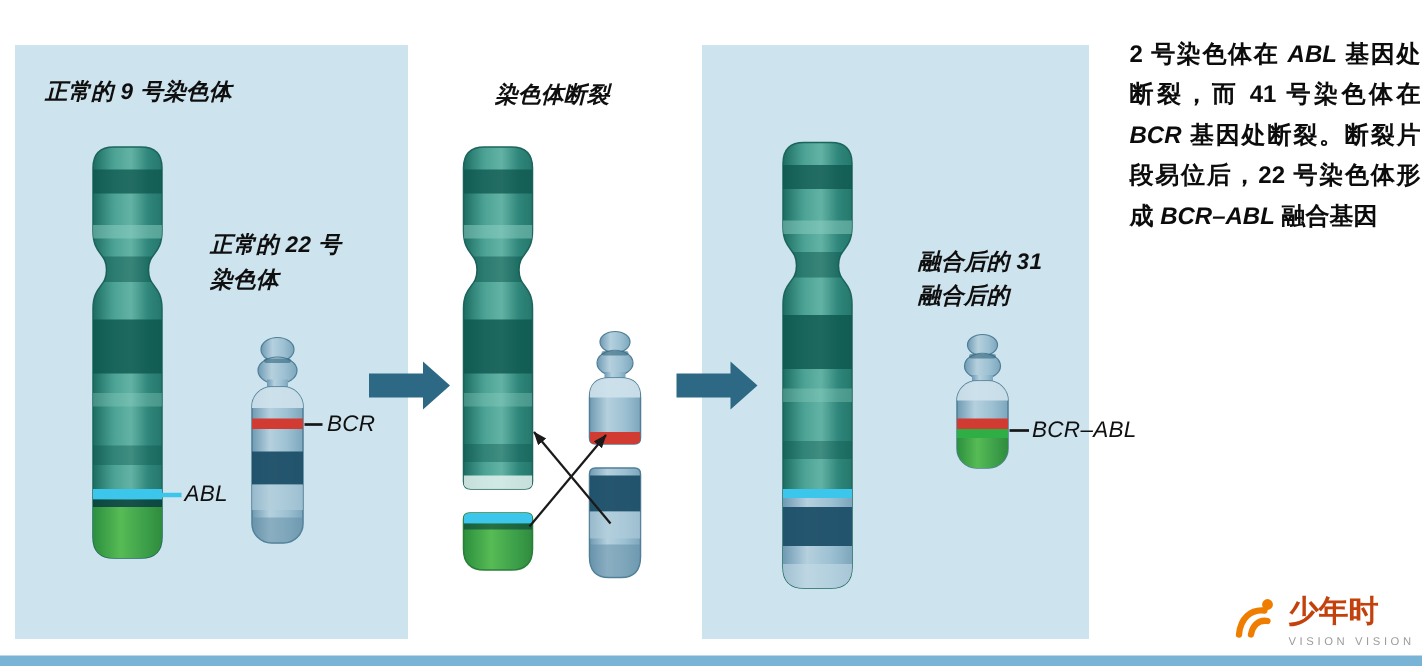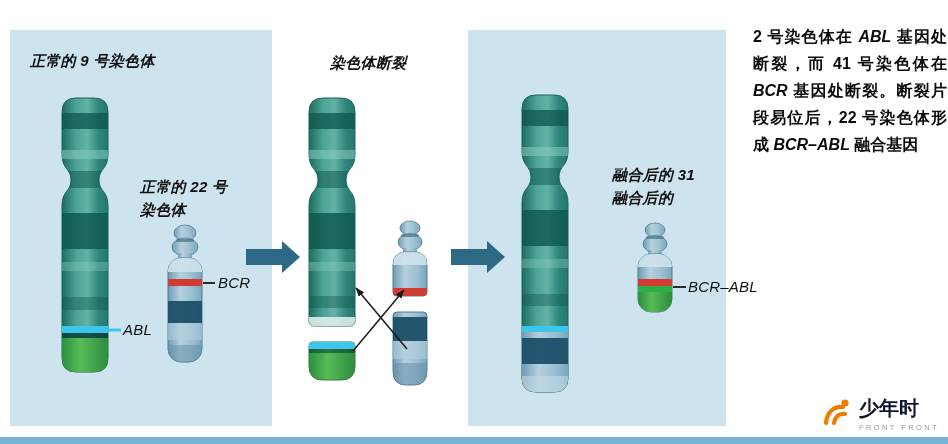--- a/index.html
+++ b/index.html
@@ -9,21 +9,21 @@
   .panel.left{left:10px;width:262px;}
   .panel.right{left:468px;width:258px;}
   .bottom-strip{position:absolute;left:0;top:437px;width:948px;height:7px;background:#79b4d6;}
   svg.overlay{position:absolute;left:0;top:0;}
   .title{position:absolute;font-size:15px;font-weight:700;color:#0f0f0f;letter-spacing:.3px;font-style:italic;}
   .title span{display:block;line-height:1.55;}
   .gene-label{position:absolute;font-size:15px;font-style:italic;color:#101010;letter-spacing:.2px;white-space:nowrap;}
   .desc{position:absolute;left:753px;top:24px;width:194px;font-size:16px;font-weight:700;line-height:1.68;color:#0c0c0c;text-align:justify;}
   .desc i{font-style:italic;}
   .logo{position:absolute;left:822px;top:397px;display:flex;align-items:flex-start;gap:7px;}
-  .logo-title{font-size:20px;font-weight:700;color:#0f172a;line-height:1.1;}
+  .logo-title{font-size:20px;font-weight:700;color:#c2410c;line-height:1.1;}
   .logo-sub{font-size:7.5px;letter-spacing:2.4px;color:#9b9b9b;margin-top:4px;white-space:nowrap;}
 </style>
 </head>
 <body>
 
 <div class="stage">
 
   <div class="panel left"></div>
   <div class="panel right"></div>
   <div class="bottom-strip"></div>
@@ -184,21 +184,21 @@
         <rect x="638" y="279" width="34" height="7" fill="#d23b31"></rect>
         <rect x="638" y="286" width="34" height="6" fill="#2fae46"></rect>
         <rect x="638" y="292" width="34" height="20" fill="url(#gradGreen)"></rect>
       </g>
       <line x1="673" y1="287" x2="686" y2="287" stroke="#161616" stroke-width="1.8"></line>
     </g>
   </svg>
 
   <div class="title" style="left:30px;top:52px;">正常的 9 号染色体</div>
 
-  <div class="title" style="left:140px;top:175px;">
+  <div class="title" style="left:140px;top:152px;">
     <span>正常的 22 号</span>
     <span>染色体</span>
   </div>
 
   <div class="title" style="left:330px;top:54px;">染色体断裂</div>
 
 
   <div class="title" style="left:612px;top:163px;">
     <span>融合后的 31</span>
     <span>融合后的</span>
@@ -213,17 +213,17 @@
   </div>
 
   <div class="logo">
     <svg width="30" height="30" viewBox="0 0 30 30">
       <circle cx="23" cy="6" r="3.6" fill="#ef7d00"></circle>
       <path d="M4 26 C5 15 12 9 21 10" stroke="#ef7d00" stroke-width="4.2" fill="none" stroke-linecap="round"></path>
       <path d="M12 26 C13 20 17 16 23 17" stroke="#ef7d00" stroke-width="4.2" fill="none" stroke-linecap="round"></path>
     </svg>
     <div>
       <div class="logo-title">少年时</div>
-      <div class="logo-sub">FRONT FRONT</div>
+      <div class="logo-sub">VISION VISION</div>
     </div>
   </div>
 
 </div>
 
 </body></html>

